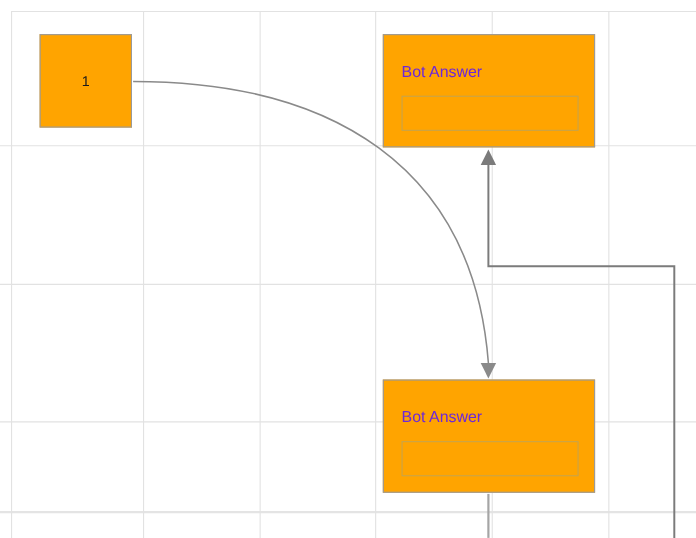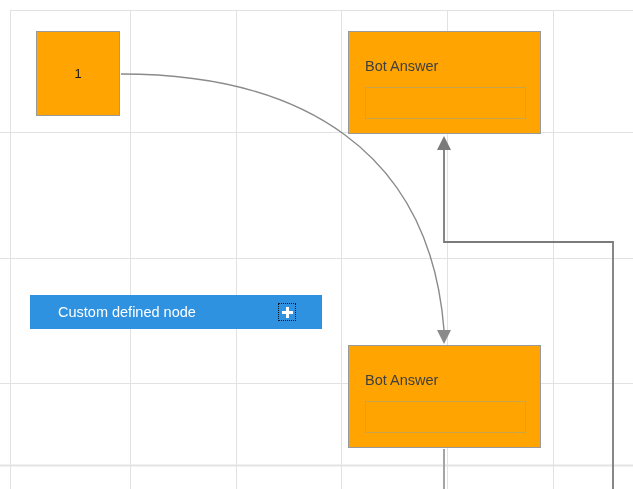--- a/index.html
+++ b/index.html
@@ -58,21 +58,21 @@
     height: 103px;
     padding: 0;
   }
   .node-bot-1 { left: 348px; top: 31px; }
   .node-bot-2 { left: 348px; top: 345px; }
   .node-bot-title {
     position: absolute;
     left: 16px;
     top: 27px;
     font-size: 14.5px;
-    color: #404040;
+    color: #6d28d9;
     line-height: 1;
     white-space: nowrap;
   }
   .node-bot-slot {
     position: absolute;
     left: 16px;
     top: 55px;
     width: 161px;
     height: 32px;
     box-sizing: border-box;
@@ -169,21 +169,14 @@
   <div class="node node-bot node-bot-1">
     <span class="node-bot-title">Bot Answer</span>
     <div class="node-bot-slot"></div>
   </div>
 
   <div class="node node-bot node-bot-2">
     <span class="node-bot-title">Bot Answer</span>
     <div class="node-bot-slot"></div>
   </div>
 
-  <div class="palette-item">
-    <span class="palette-label">Custom defined node</span>
-    <span class="palette-add">
-      <span class="plus-h"></span>
-      <span class="plus-v"></span>
-    </span>
-  </div>
 
 </div>
 
 </body></html>

